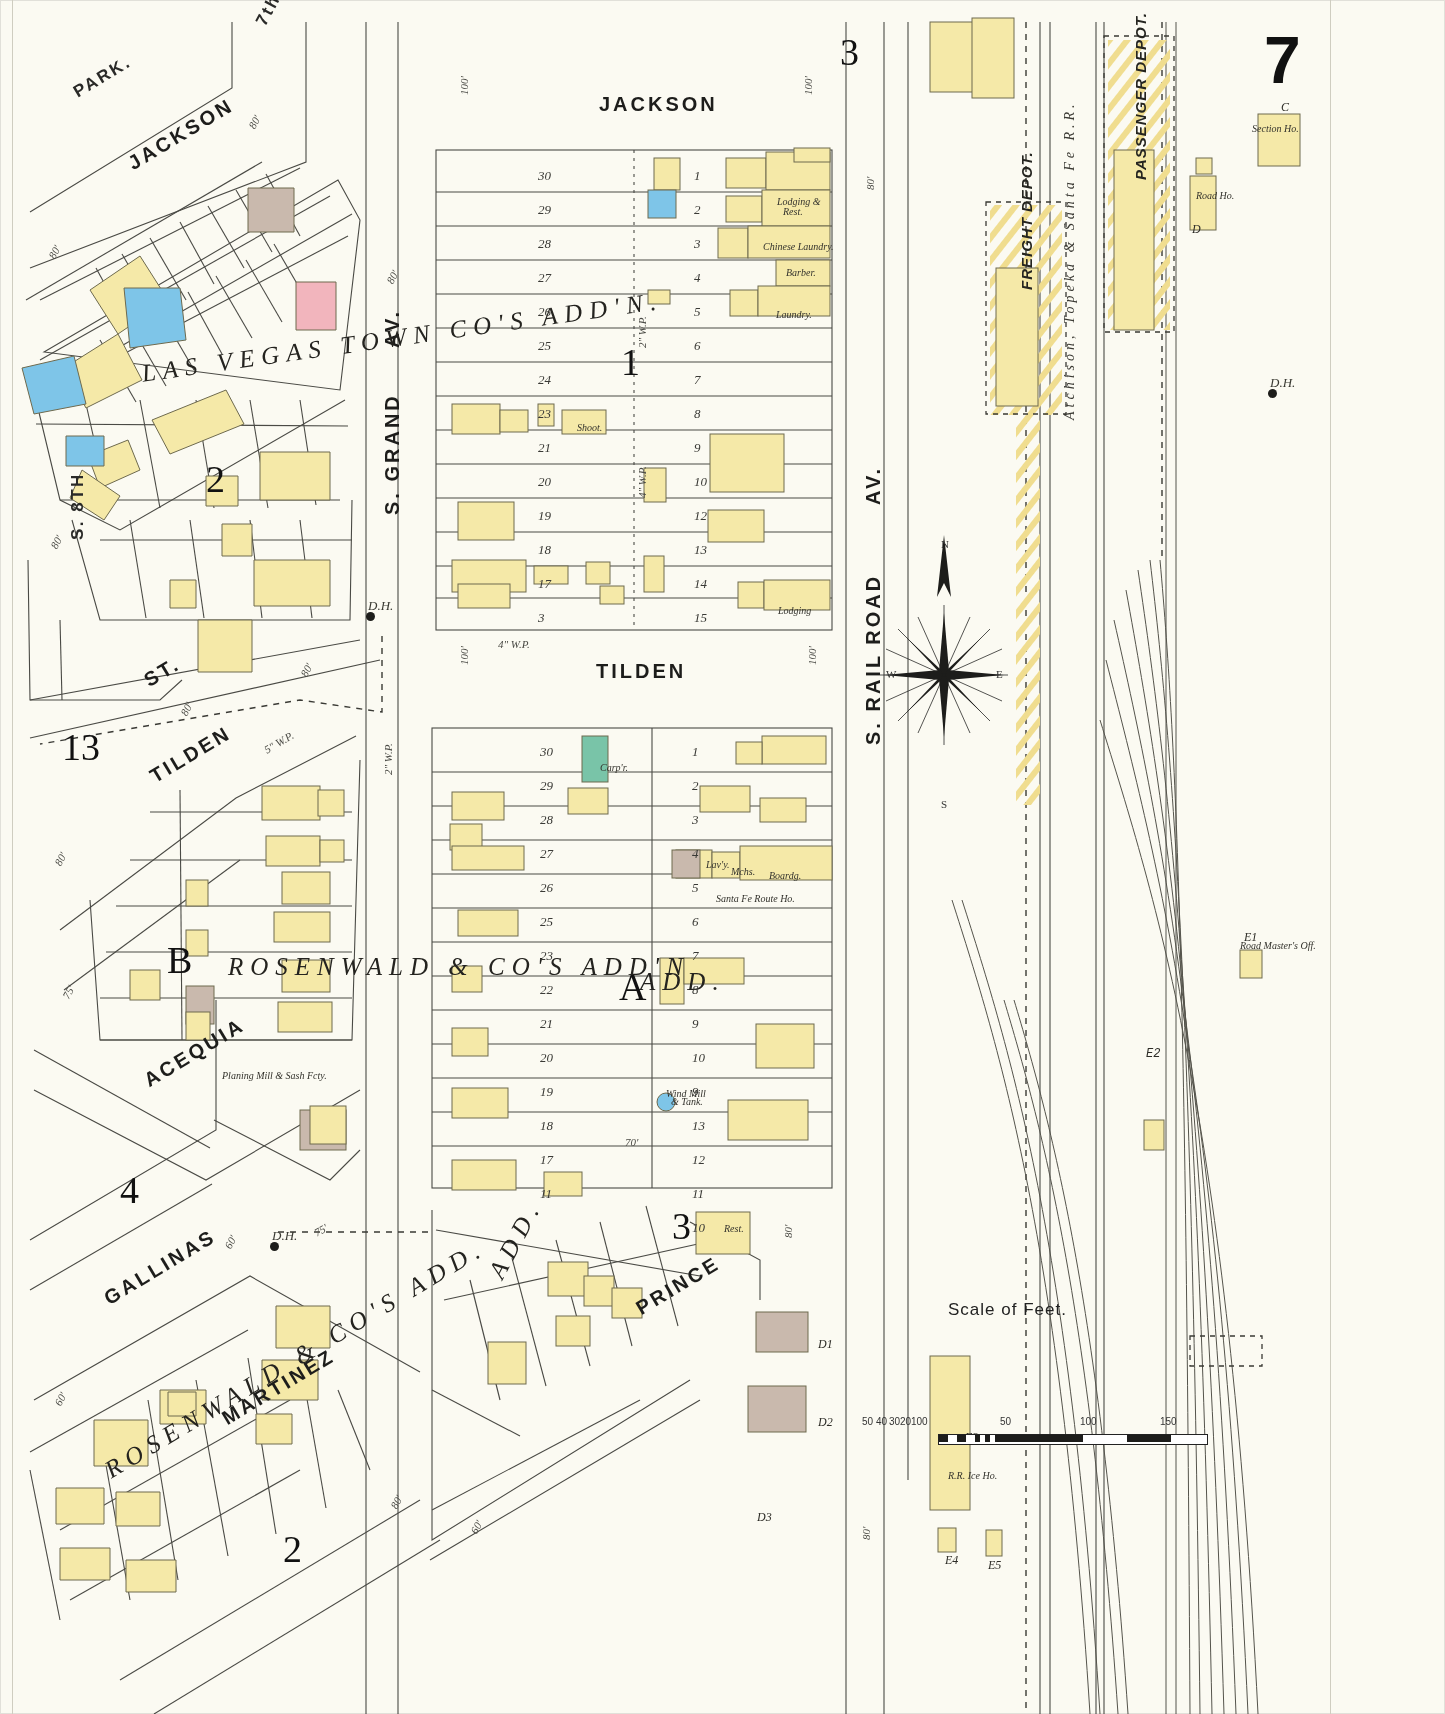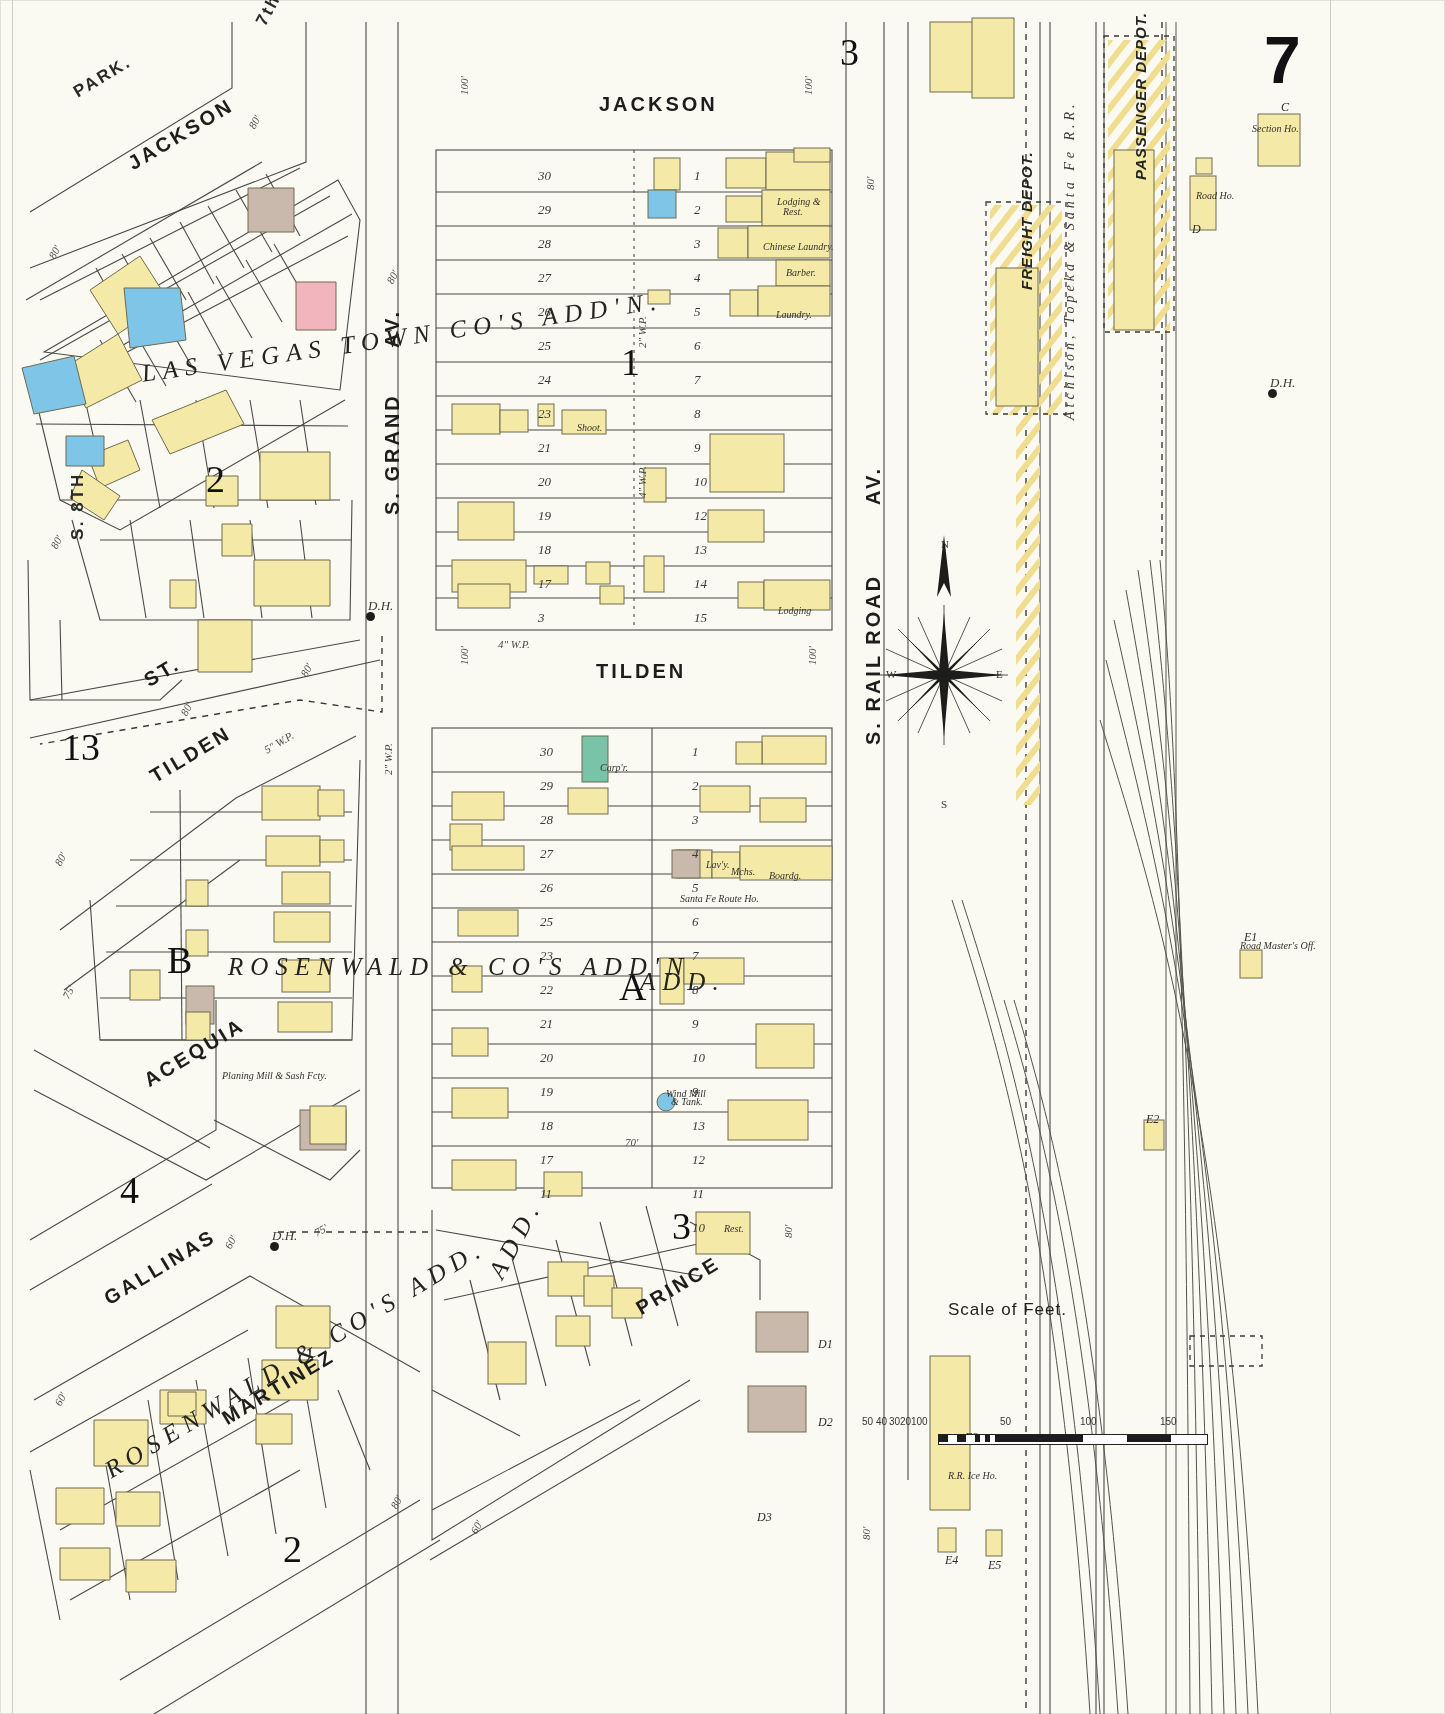--- a/index.html
+++ b/index.html
@@ -430,35 +430,35 @@
       <div class="txt blocknum" style="left: 672px; top: 1204px; transform-origin: left top;">3</div>
       <div class="txt bizlbl" style="left: 777px; top: 196px; transform-origin: left top;">Lodging &amp;</div>
       <div class="txt bizlbl" style="left: 783px; top: 206px; transform-origin: left top;">Rest.</div>
       <div class="txt bizlbl" style="left: 763px; top: 241px; transform-origin: left top;">Chinese Laundry.</div>
       <div class="txt bizlbl" style="left: 786px; top: 267px; transform-origin: left top;">Barber.</div>
       <div class="txt bizlbl" style="left: 776px; top: 309px; transform-origin: left top;">Laundry.</div>
       <div class="txt bizlbl" style="left: 778px; top: 605px; transform-origin: left top;">Lodging</div>
       <div class="txt bizlbl" style="left: 577px; top: 422px; transform-origin: left top;">Shoot.</div>
       <div class="txt bizlbl" style="left: 600px; top: 762px; transform-origin: left top;">Carp'r.</div>
       <div class="txt bizlbl" style="left: 769px; top: 870px; transform-origin: left top;">Boardg.</div>
-      <div class="txt bizlbl" style="left: 680px; top: 893px; transform-origin: left top;">Santa Fe Route Ho.</div>
+      <div class="txt bizlbl" style="left: 716px; top: 893px; transform-origin: left top;">Santa Fe Route Ho.</div>
       <div class="txt bizlbl" style="left: 724px; top: 1223px; transform-origin: left top;">Rest.</div>
       <div class="txt bizlbl" style="left: 706px; top: 859px; transform-origin: left top;">Lav'y.</div>
       <div class="txt bizlbl" style="left: 731px; top: 866px; transform-origin: left top;">Mchs.</div>
       <div class="txt bizlbl" style="left: 666px; top: 1088px; transform-origin: left top;">Wind Mill</div>
       <div class="txt bizlbl" style="left: 671px; top: 1096px; transform-origin: left top;">&amp; Tank.</div>
       <div class="txt bizlbl" style="left: 222px; top: 1070px; transform-origin: left top;">Planing Mill &amp; Sash Fcty.</div>
       <div class="txt bizlbl" style="left: 948px; top: 1470px; transform-origin: left top;">R.R. Ice Ho.</div>
       <div class="txt bizlbl" style="left: 1252px; top: 123px; transform-origin: left top;">Section Ho.</div>
       <div class="txt bizlbl" style="left: 1196px; top: 190px; transform-origin: left top;">Road Ho.</div>
       <div class="txt bizlbl" style="left: 1240px; top: 940px; transform-origin: left top;">Road Master's Off.</div>
       <div class="txt bizlbl-b" style="left: 1281px; top: 100px; transform-origin: left top;">C</div>
       <div class="txt bizlbl-b" style="left: 1192px; top: 222px; transform-origin: left top;">D</div>
       <div class="txt bizlbl-b" style="left: 1244px; top: 930px; transform-origin: left top;">E1</div>
-      <div class="txt bizlbl-b" style="left: 1146px; top: 1112px; transform-origin: left top;">E2</div>
+      <div class="txt bizlbl-b" style="left: 1146px; top: 1047px; transform-origin: left top; font-family: Liberation Mono, monospace;">E2</div>
       <div class="txt bizlbl-b" style="left: 965px; top: 1430px; transform-origin: left top;">E3</div>
       <div class="txt bizlbl-b" style="left: 945px; top: 1553px; transform-origin: left top;">E4</div>
       <div class="txt bizlbl-b" style="left: 988px; top: 1558px; transform-origin: left top;">E5</div>
       <div class="txt bizlbl-b" style="left: 818px; top: 1337px; transform-origin: left top;">D1</div>
       <div class="txt bizlbl-b" style="left: 818px; top: 1415px; transform-origin: left top;">D2</div>
       <div class="txt bizlbl-b" style="left: 757px; top: 1510px; transform-origin: left top;">D3</div>
       <div class="txt dim" style="left: 246px; top: 125px; transform: rotate(-62deg); transform-origin: left top;">80'</div>
       <div class="txt dim" style="left: 46px; top: 255px; transform: rotate(-62deg); transform-origin: left top;">80'</div>
       <div class="txt dim" style="left: 384px; top: 280px; transform: rotate(-62deg); transform-origin: left top;">80'</div>
       <div class="txt dim" style="left: 48px; top: 545px; transform: rotate(-62deg); transform-origin: left top;">80'</div>

